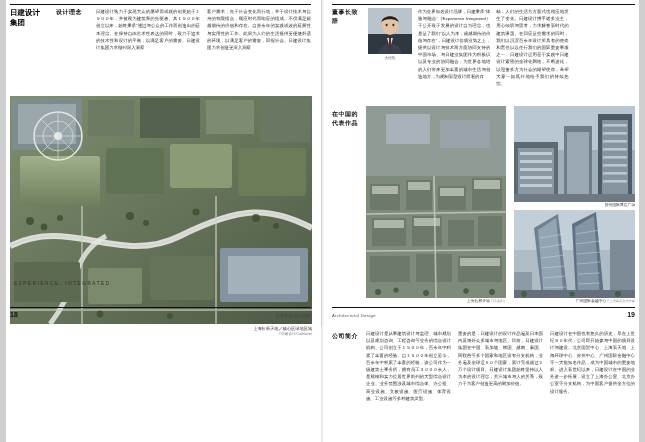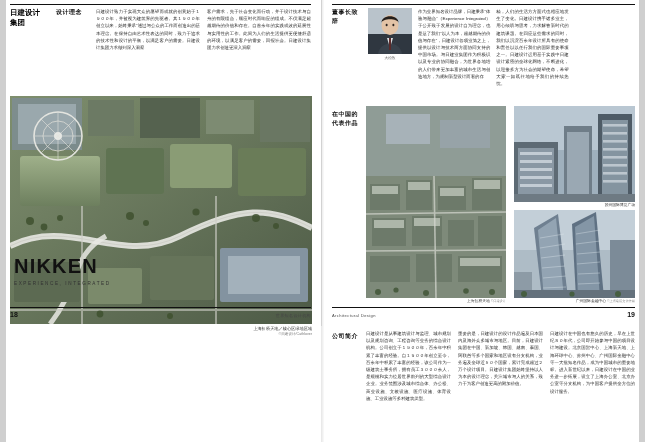--- a/index.html
+++ b/index.html
@@ -302,21 +302,20 @@
         </g>
       </svg>
     </div>
 
     <div class="hero-cap">
       <div class="caption">上海虹桥天地／核心区绿地区域</div>
       <div class="caption-sub">©日建设计/Cathlover</div>
     </div>
 
     <div class="nikken">
-      <div class="nikken-word">NIKKEN</div>
       <div class="nikken-sub">EXPERIENCE, INTEGRATED</div>
     </div>
 
     <div class="footer">
       <div class="footer-num">18</div>
       <div class="footer-txt">世界知名设计机构</div>
     </div>
   </div>
 
   <div class="page page-right">

